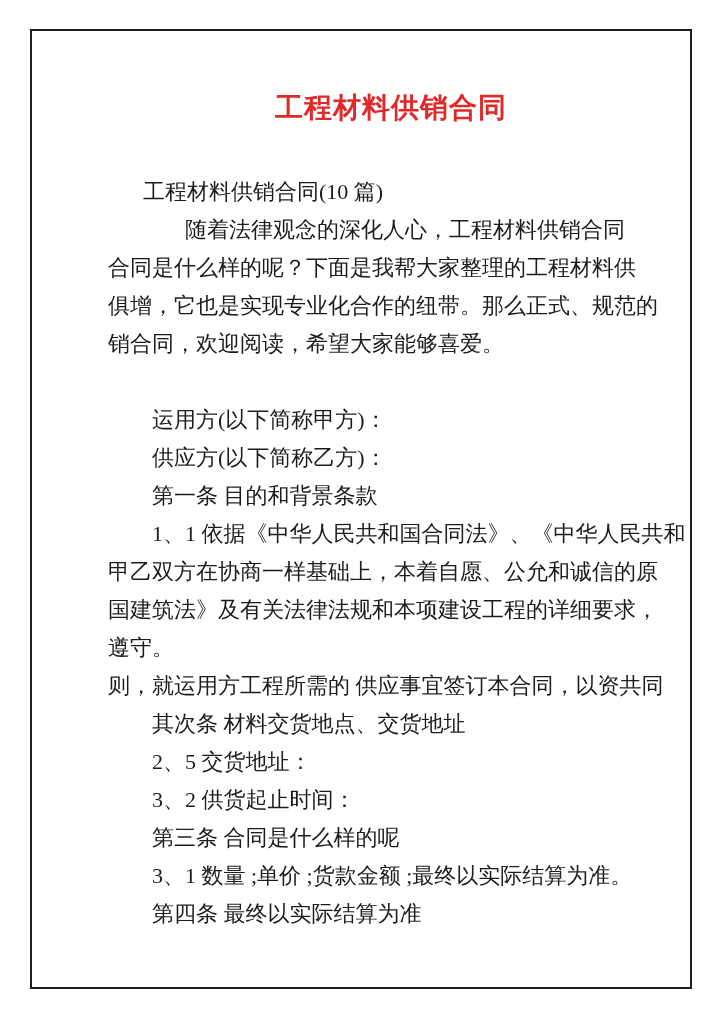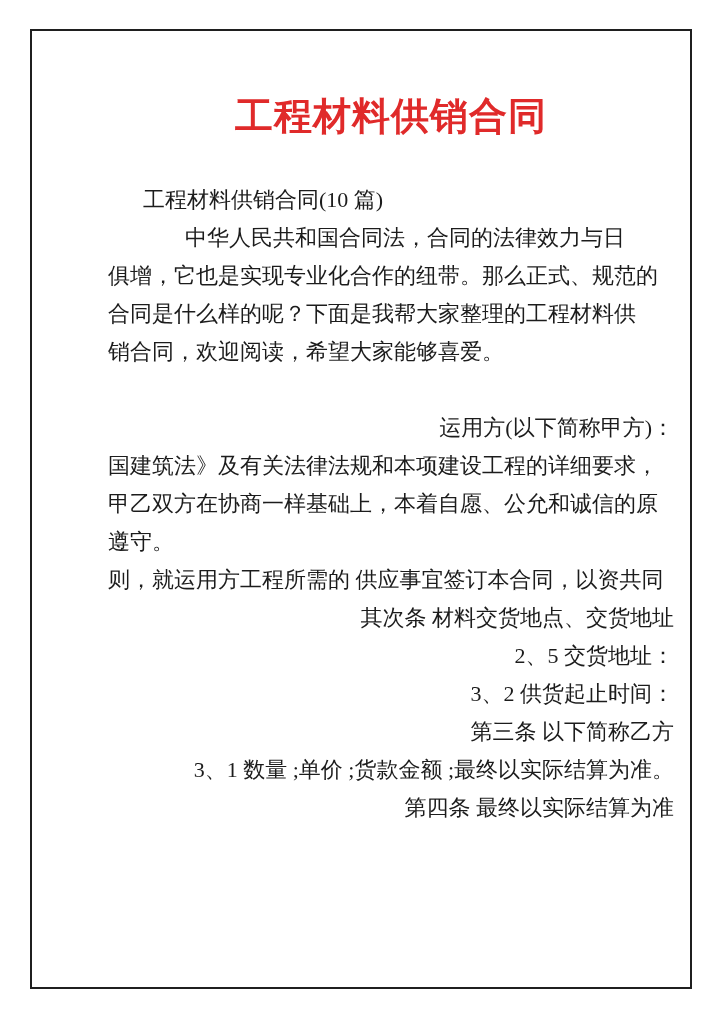--- a/index.html
+++ b/index.html
@@ -27,65 +27,68 @@
   }
   .content {
     position: absolute;
     left: 76px;
     top: 48px;
     width: 566px;
     color: var(--text-color, #1c1c1c);
     font-size: 22px;
   }
   .doc-title {
-    font-size: 38px;
+    font-size: 28px;
     font-weight: 700;
     line-height: 42px;
     text-align: center;
     color: var(--title-color, #e02a2a);
-    margin: 16px 0 12px 0;
+    margin: 8px 0 12px 0;
     letter-spacing: 1px;
     white-space: nowrap;
   }
   .doc-subtitle {
     line-height: 38px;
     padding-left: 35px;
     white-space: nowrap;
     margin-top: 44px;
   }
   .line {
     line-height: 38px;
     white-space: nowrap;
   }
   .indent-first { padding-left: 77px; }
-  .indent-two   { padding-left: 44px; text-align: right; }
+  .indent-two   { padding-left: 44px; }
   .indent-flush { padding-left: 0; }
   .line-blank   { height: 38px; }
 </style>
 </head>
 <body>
 
 <div class="canvas">
   <div class="page-frame">
     <div class="content">
       <div class="doc-title">工程材料供销合同</div>
       <div class="doc-subtitle">工程材料供销合同(10 篇)</div>
       <div id="body-lines">
-          <div class="line indent-first">中华人民共和国合同法，合同的法律效力与日</div>
+          <div class="line indent-first">随着法律观念的深化人心，工程材料供销合同</div>
+          <div class="line indent-flush">合同是什么样的呢？下面是我帮大家整理的工程材料供</div>
           <div class="line indent-flush">俱增，它也是实现专业化合作的纽带。那么正式、规范的</div>
-          <div class="line indent-flush">合同是什么样的呢？下面是我帮大家整理的工程材料供</div>
           <div class="line indent-flush">销合同，欢迎阅读，希望大家能够喜爱。</div>
           <div class="line line-blank"></div>
           <div class="line indent-two">运用方(以下简称甲方)：</div>
+          <div class="line indent-two">供应方(以下简称乙方)：</div>
+          <div class="line indent-two">第一条 目的和背景条款</div>
+          <div class="line indent-two">1、1 依据《中华人民共和国合同法》、《中华人民共和</div>
+          <div class="line indent-flush">甲乙双方在协商一样基础上，本着自愿、公允和诚信的原</div>
           <div class="line indent-flush">国建筑法》及有关法律法规和本项建设工程的详细要求，</div>
-          <div class="line indent-flush">甲乙双方在协商一样基础上，本着自愿、公允和诚信的原</div>
           <div class="line indent-flush">遵守。</div>
           <div class="line indent-flush">则，就运用方工程所需的 供应事宜签订本合同，以资共同</div>
           <div class="line indent-two">其次条 材料交货地点、交货地址</div>
           <div class="line indent-two">2、5 交货地址：</div>
           <div class="line indent-two">3、2 供货起止时间：</div>
-          <div class="line indent-two">第三条 以下简称乙方</div>
+          <div class="line indent-two">第三条 合同是什么样的呢</div>
           <div class="line indent-two">3、1 数量 ;单价 ;货款金额 ;最终以实际结算为准。</div>
           <div class="line indent-two">第四条 最终以实际结算为准</div>
         </div>
     </div>
   </div>
 </div>
 
 </body></html>

